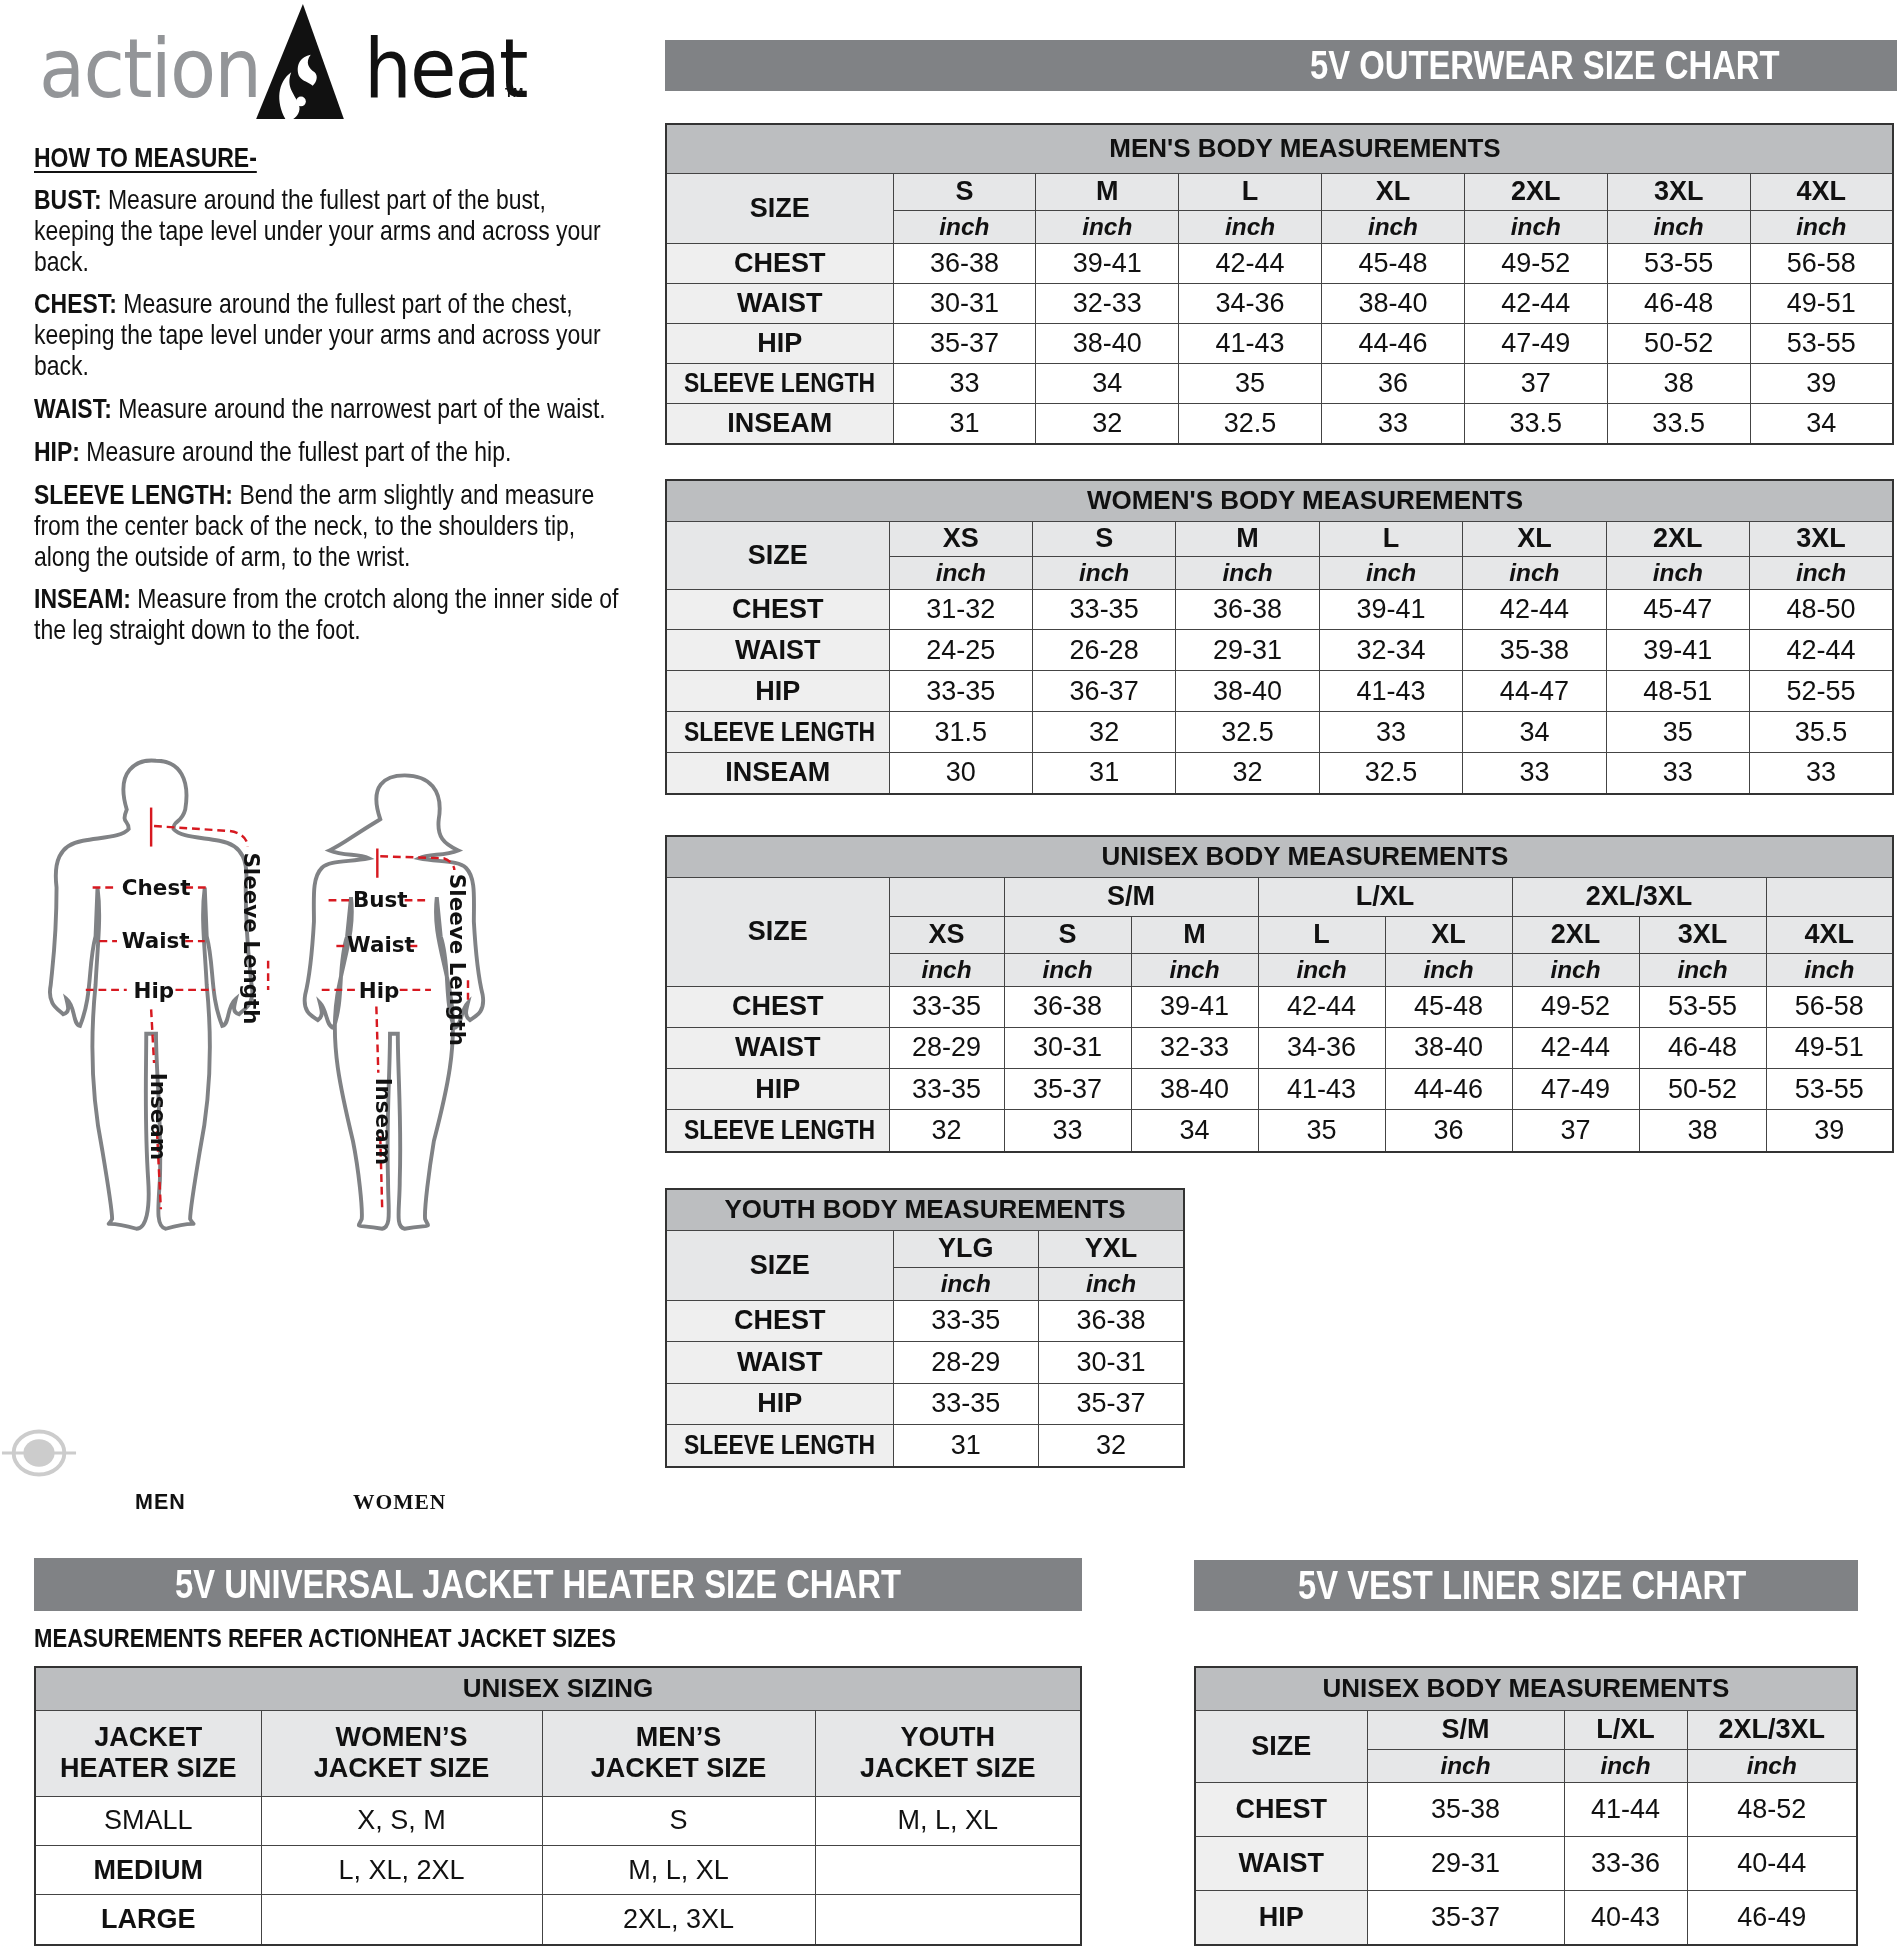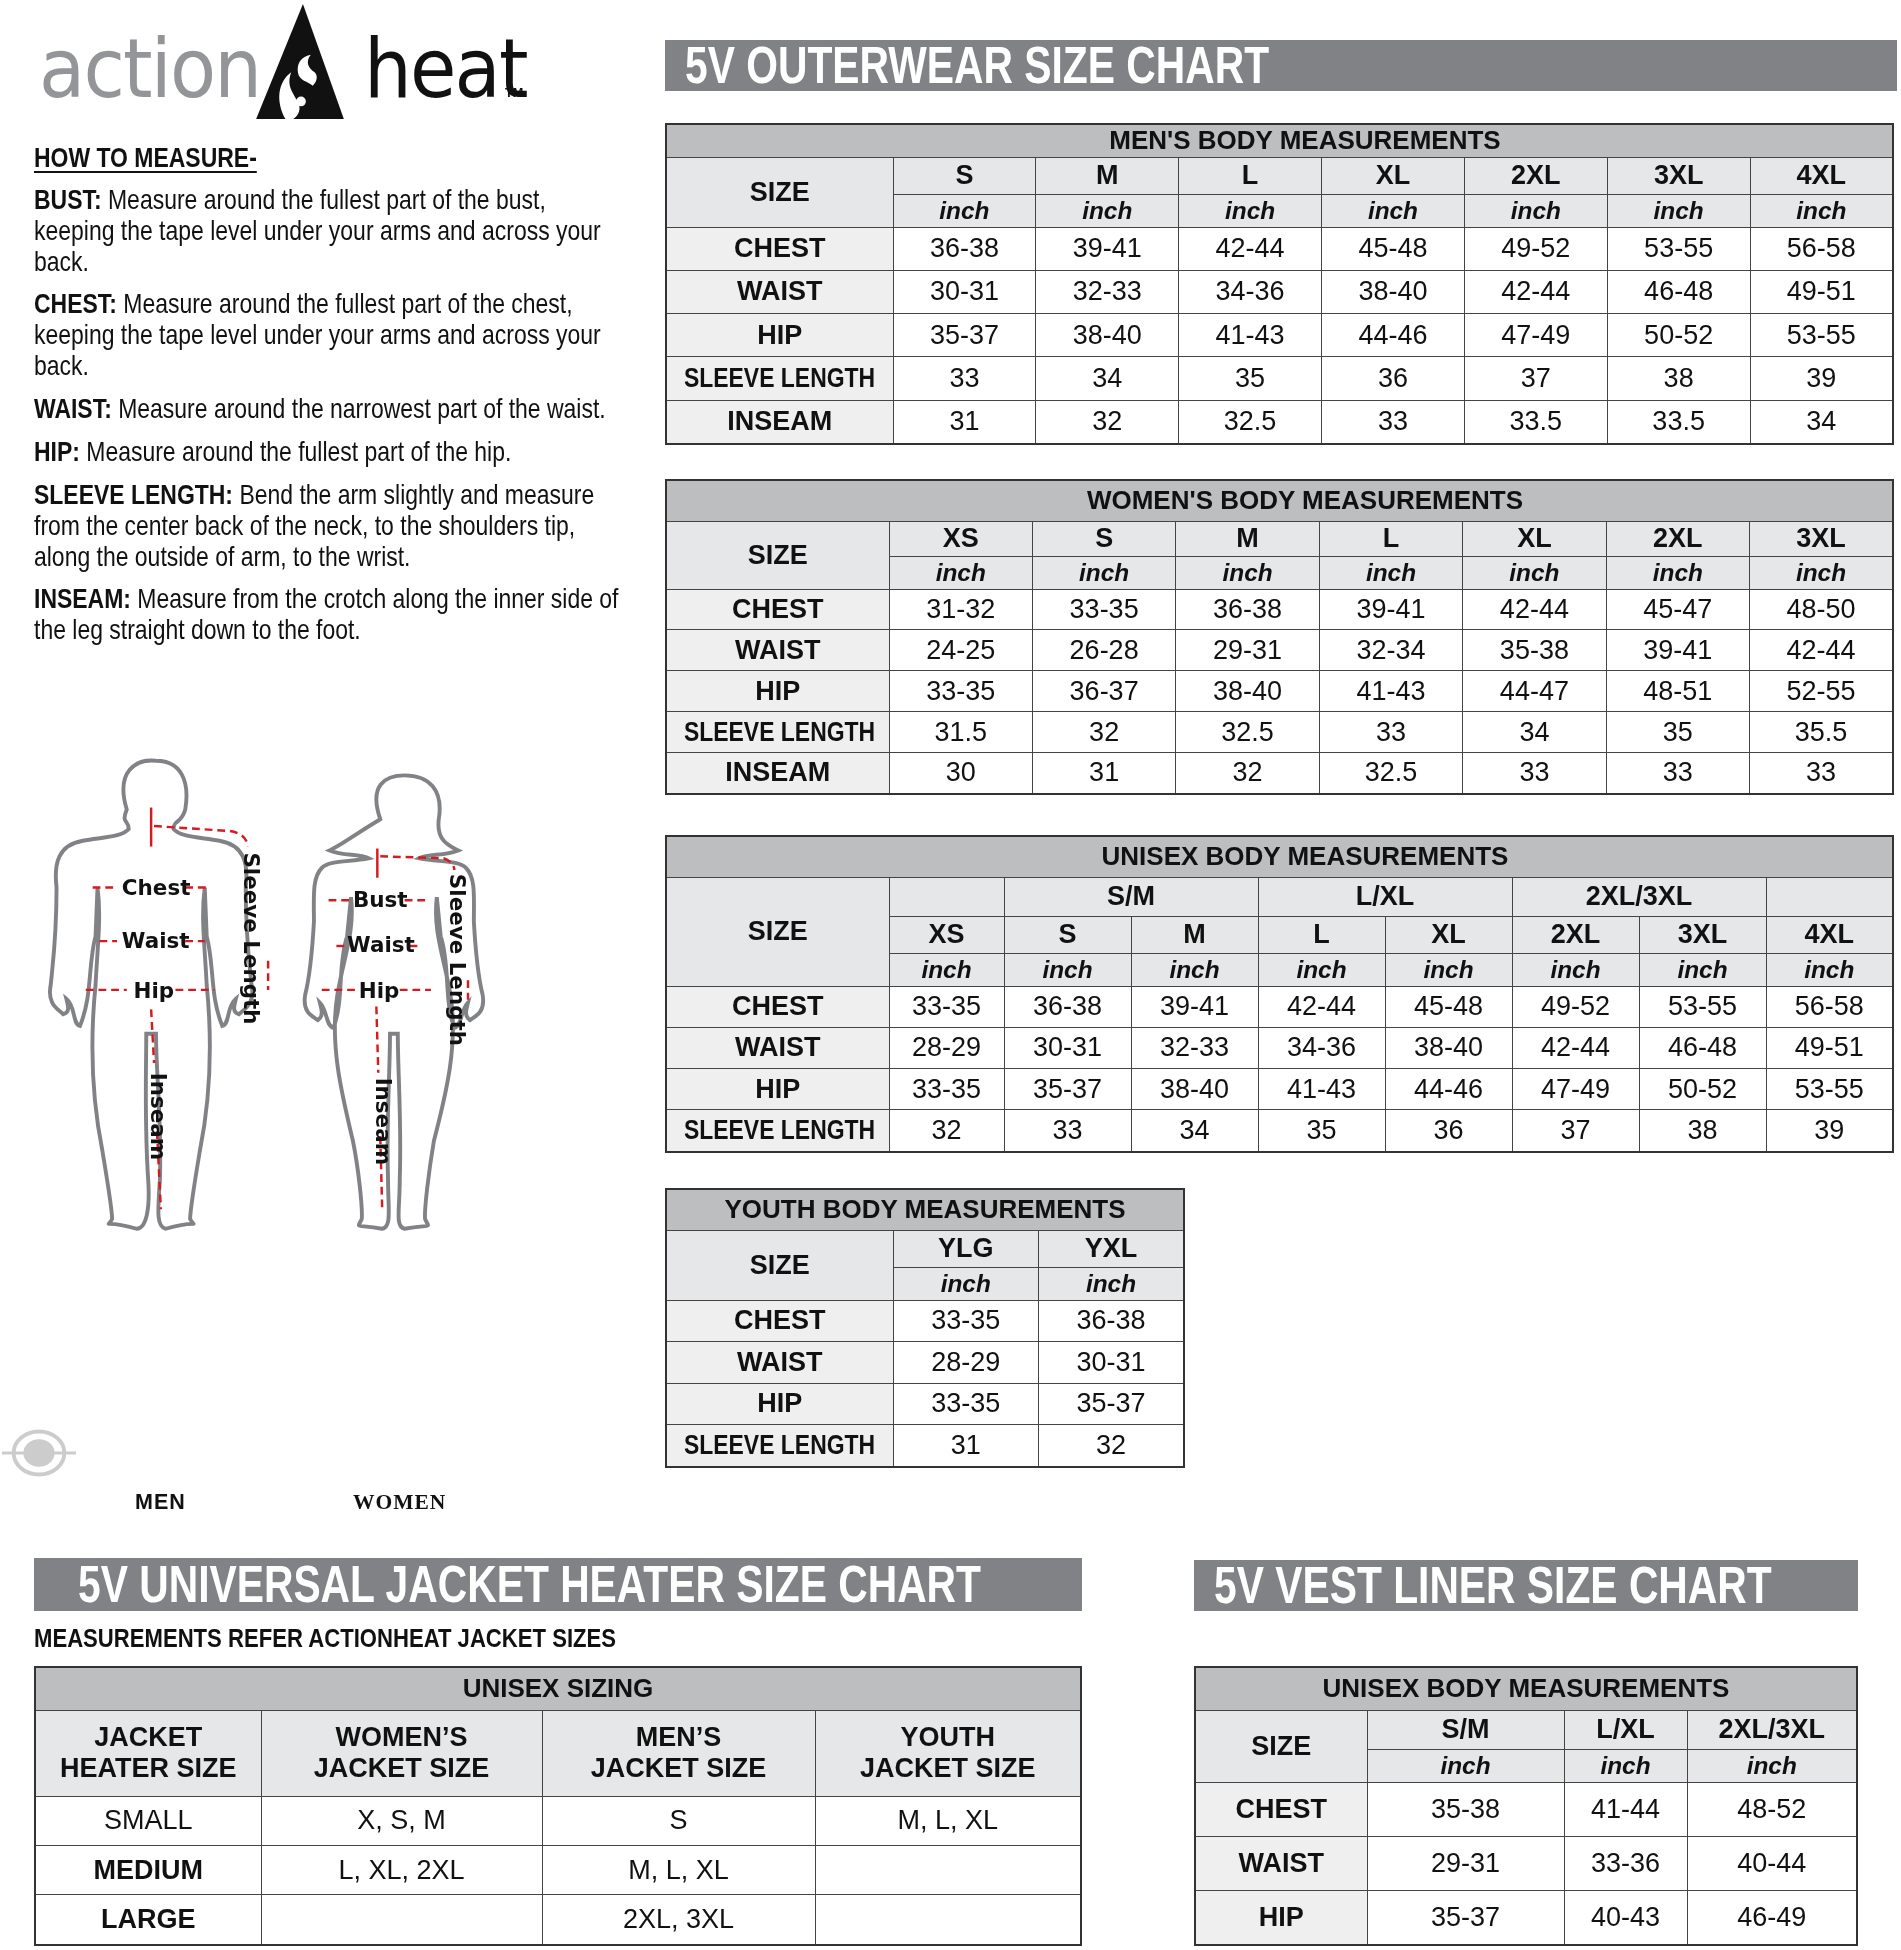--- a/index.html
+++ b/index.html
@@ -19,21 +19,21 @@
   .howto { left: 34px; top: 142px; width: 585px; font-family: "Liberation Sans", sans-serif; }
   .howto-title { font-size: 28px; font-weight: bold; text-decoration: underline; text-decoration-thickness: 2px; text-underline-offset: 3.9px; transform: scaleX(0.82); transform-origin: left; white-space: nowrap; margin-bottom: 9.8px; }
   .howto-item { font-size: 28px; line-height: 31px; margin-bottom: 11.7px; transform: scaleX(0.82); transform-origin: left; width: 722px; }
   .howto-item b { font-weight: bold; }
 
   
   .figures { left: 0; top: 751px; width: 546px; height: 780px; }
   .fig-label { position: absolute; font-weight: bold; font-size: 21.5px; letter-spacing: 1px; }
 
   
-  .title-bar { background: #808285; color: #fff; font-weight: bold; font-size: 51px; display: flex; align-items: center; padding-left: 19.5px; white-space: nowrap; overflow: hidden; }
+  .title-bar { background: #808285; color: #fff; font-weight: bold; font-size: 41px; display: flex; align-items: center; padding-left: 19.5px; white-space: nowrap; overflow: hidden; justify-content: flex-end; }
   .title-bar span { display: inline-block; transform: scaleX(0.8); transform-origin: left; }
 
   
   table.sz { position: absolute; border-collapse: collapse; table-layout: fixed; border: 2.4px solid #333; }
   table.sz td, table.sz th { border: 1.5px solid #444; text-align: center; vertical-align: middle; font-family: "Liberation Sans", sans-serif; white-space: nowrap; overflow: hidden; }
   .cap-row th { background: #bcbec0; font-weight: bold; font-size: 26px; text-align: left; padding-left: 51px; border-left: none; border-right: none; }
   .cap-row th.center { text-align: center; padding-left: 0; }
   .hdr { background: #e6e7e8; font-weight: bold; font-size: 27px; }
   .unit { background: #e6e7e8; font-style: italic; font-size: 24.4px; font-weight: bold; }
   .rowlabel { background: #efefef; font-weight: bold; font-size: 27px; }
@@ -130,21 +130,21 @@
       <col style="width:227px">
       <col>
       <col>
       <col>
       <col>
       <col>
       <col>
       <col>
     </colgroup>
   <tbody>
-      <tr class="cap-row" style="height:33px">
+      <tr class="cap-row" style="height:49px">
         <th colspan="8">MEN'S BODY MEASUREMENTS</th>
       </tr>
   <tr style="height:37px">
     <td class="hdr" rowspan="2">SIZE</td>
     <td class="hdr">S</td>
     <td class="hdr">M</td>
     <td class="hdr">L</td>
     <td class="hdr">XL</td>
     <td class="hdr">2XL</td>
     <td class="hdr">3XL</td>

